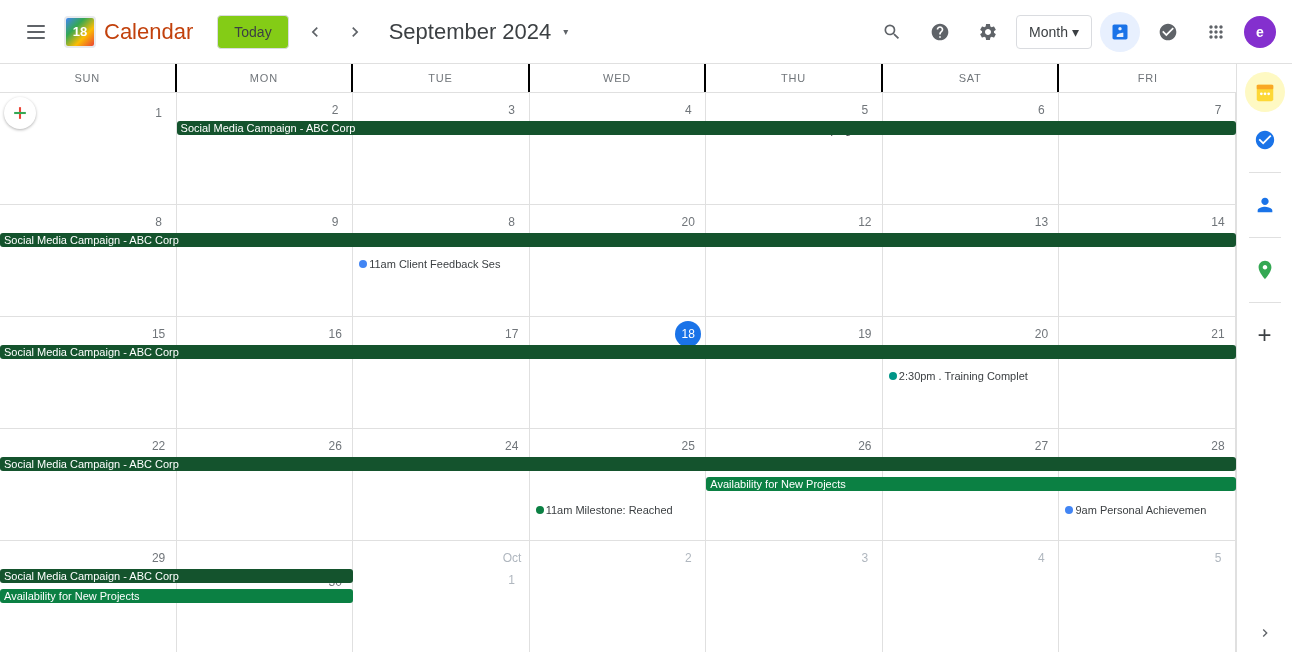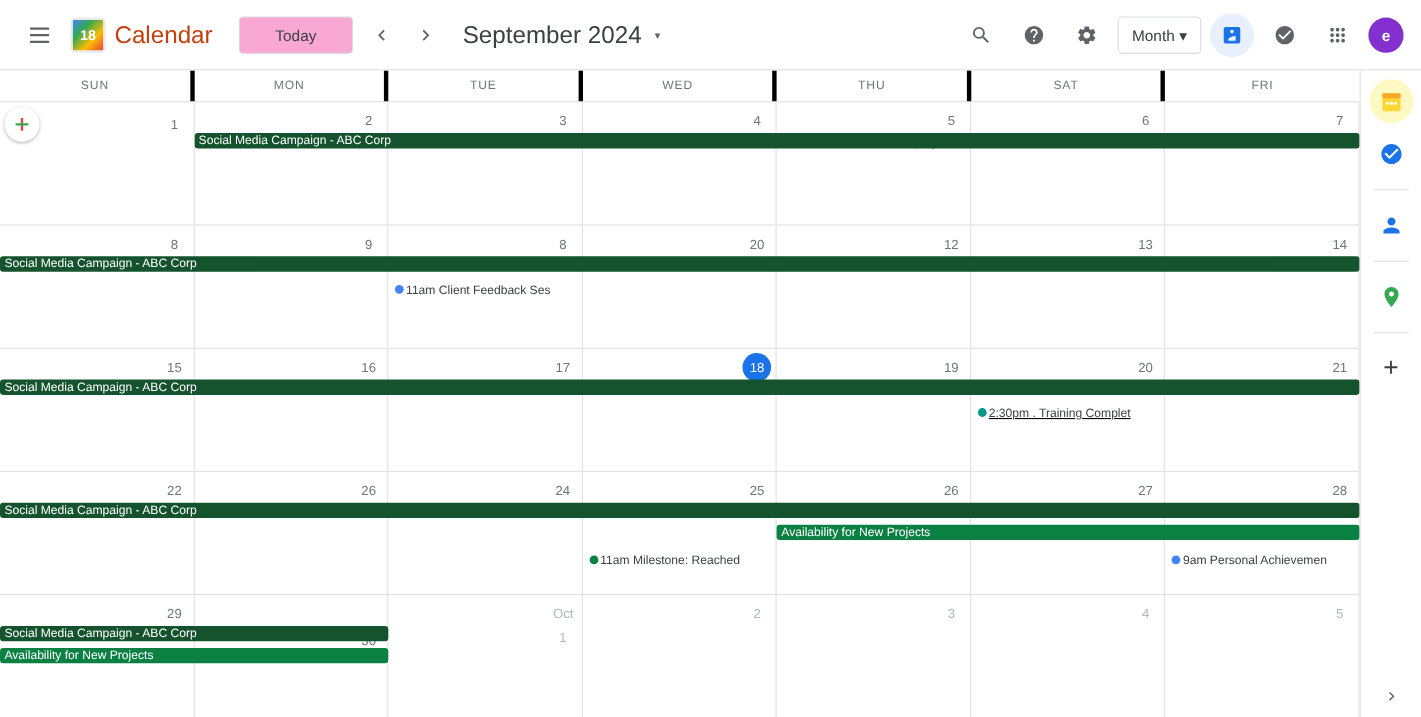--- a/index.html
+++ b/index.html
@@ -25,22 +25,22 @@
       overflow: hidden;
     }
     .logo-box-inner {
       width: 100%; height: 100%;
       background: linear-gradient(135deg, #4285f4 0%, #34a853 33%, #fbbc04 66%, #ea4335 100%);
       display: flex; align-items: center; justify-content: center;
       color: white; font-weight: bold; font-size: 13px;
     }
     .app-name { font-size: 22px; color: #c2410c; font-weight: 400; margin-left: 4px; }
     .today-btn {
-      border: 1px solid #dadce0; border-radius: 4px; padding: 8px 32px;
-      background: #f9a8d4; cursor: pointer; font-size: 14px; color: #3c4043;
+      border: 1px solid #dadce0; border-radius: 4px; padding: 8px 16px;
+      background: #84cc16; cursor: pointer; font-size: 14px; color: #3c4043;
       margin-left: 16px;
     }
     .nav-arrows { display: flex; gap: 4px; align-items: center; }
     .nav-arrow {
       width: 36px; height: 36px; border: none; background: none; cursor: pointer;
       border-radius: 50%; display: flex; align-items: center; justify-content: center;
       font-size: 18px; color: #5f6368;
     }
     .month-title { font-size: 22px; color: #3c4043; font-weight: 400; margin-left: 8px; }
     .dropdown-arrow { font-size: 10px; color: #5f6368; margin-left: 4px; cursor: pointer; }
@@ -101,21 +101,21 @@
 
     
     .day-headers {
       display: grid;
       grid-template-columns: repeat(7, 1fr);
       border-bottom: 1px solid #e0e0e0;
     }
     .day-header {
       text-align: center; padding: 8px 0; font-size: 11px;
       color: #70757a; font-weight: 500; letter-spacing: 0.8px;
-      border-right: 4px solid #000000;
+      border-right: 2px solid #000000;
     }
     .day-header:last-child { border-right: none; }
 
     
     .calendar-body { flex: 1; display: flex; flex-direction: column; overflow: hidden; }
     .week-row {
       flex: 1; display: grid; grid-template-columns: repeat(7, 1fr);
       border-bottom: 1px solid #e0e0e0; position: relative; min-height: 0;
     }
     .week-row:last-child { border-bottom: none; }
@@ -313,21 +313,21 @@
         </div>
         <div class="day-cell">
           <div style="text-align:right;"><span class="day-number">14</span></div>
         </div>
 
         <div style="position:absolute;top:28px;left:0;right:0;height:18px;z-index:2;pointer-events:none;">
           <div class="event-bar blue-solid" style="pointer-events:all;margin:0;border-radius:3px;width:100%;">Social Media Campaign - ABC Corp</div>
         </div>
       </div>
 
-      <div class="week-row" style="position:relative;text-decoration:underline;">
+      <div class="week-row" style="position:relative;">
         <div class="day-cell">
           <div style="text-align:right;"><span class="day-number">15</span></div>
         </div>
         <div class="day-cell">
           <div style="text-align:right;"><span class="day-number">16</span></div>
         </div>
         <div class="day-cell">
           <div style="text-align:right;"><span class="day-number">17</span></div>
         </div>
         <div class="day-cell">

